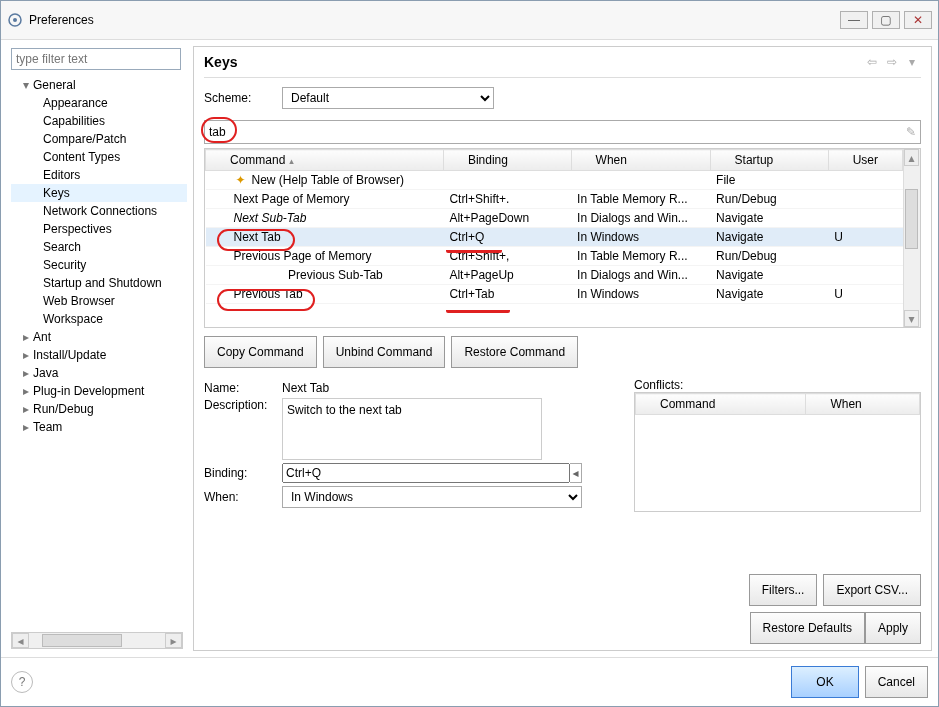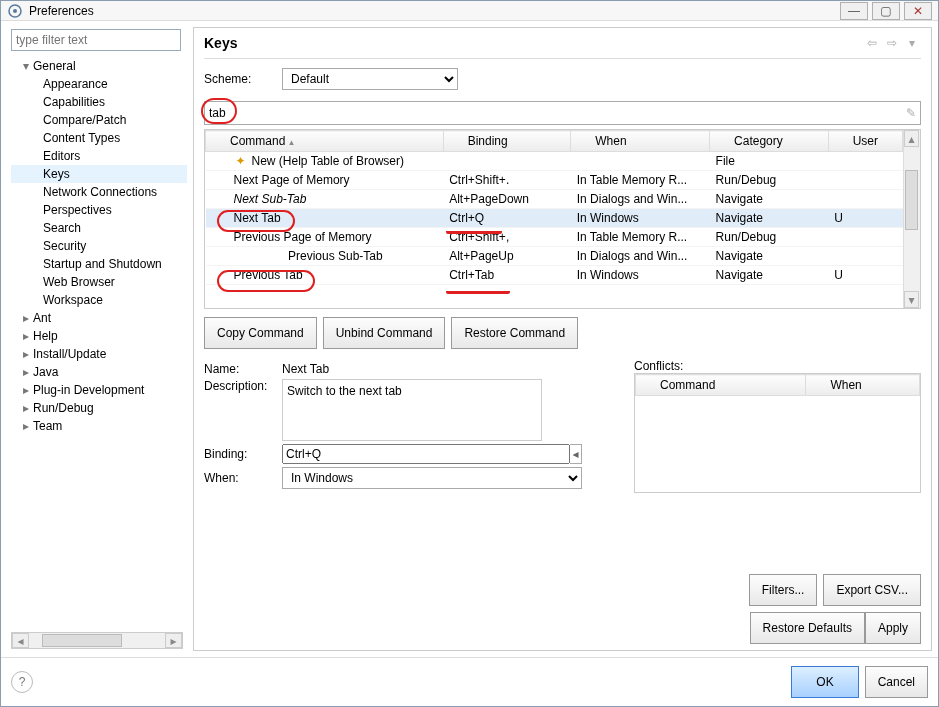--- a/index.html
+++ b/index.html
@@ -1,18 +1,18 @@
 <!DOCTYPE html>
 <html><head>
 <meta charset="utf-8">
 <style>
 * { box-sizing: border-box; font-family: "Segoe UI", Tahoma, sans-serif; font-size: 12px; }
 body { margin: 0; background: #fff; }
 .window { width: 939px; height: 707px; border: 1px solid #8a9db0; background: #fff; display: flex; flex-direction: column; }
-.titlebar { height: 20px; background: #f7f7f7; border-bottom: 1px solid #ddd; display: flex; align-items: center; padding: 0 6px; }
+.titlebar { height: 39px; background: #f7f7f7; border-bottom: 1px solid #ddd; display: flex; align-items: center; padding: 0 6px; }
 .titlebar-icon { width: 16px; height: 16px; margin-right: 6px; display:inline-flex; align-items:center; justify-content:center; color:#5a7aa0;}
 .titlebar-title { flex: 1; }
 .winbtns { display: flex; gap: 4px; }
 .winbtn { width: 28px; height: 18px; border: 1px solid #b0b0b0; background: #f0f0f0; display: flex; align-items: center; justify-content: center; color: #555;}
 .winbtn.close { color: #a33; }
 .content { flex: 1; display: flex; padding: 6px; gap: 6px; overflow: hidden; }
 .sidebar { width: 180px; display: flex; flex-direction: column; }
 .filter-input { width: 170px; height: 22px; border: 1px solid #9ab; padding: 2px 4px; color: #666; margin: 2px 4px 6px 4px; background:#fff;}
 .tree { flex: 1; overflow-y:auto; overflow-x:hidden; padding-left: 4px; }
 .tree-item { padding: 2px 0 2px 12px; white-space: nowrap; cursor:pointer;}
@@ -98,21 +98,20 @@
           <div class="tree-item level2"><span>Editors</span></div>
           <div class="tree-item level2 selected"><span>Keys</span></div>
           <div class="tree-item level2"><span>Network Connections</span></div>
           <div class="tree-item level2"><span>Perspectives</span></div>
           <div class="tree-item level2"><span>Search</span></div>
           <div class="tree-item level2"><span>Security</span></div>
           <div class="tree-item level2"><span>Startup and Shutdown</span></div>
           <div class="tree-item level2"><span>Web Browser</span></div>
           <div class="tree-item level2"><span>Workspace</span></div>
           <div class="tree-item"><span class="expander">▸</span><span>Ant</span></div>
-          <div class="tree-item"><span class="expander">▸</span><span>Help</span></div>
           <div class="tree-item"><span class="expander">▸</span><span>Install/Update</span></div>
           <div class="tree-item"><span class="expander">▸</span><span>Java</span></div>
           <div class="tree-item"><span class="expander">▸</span><span>Plug-in Development</span></div>
           <div class="tree-item"><span class="expander">▸</span><span>Run/Debug</span></div>
           <div class="tree-item"><span class="expander">▸</span><span>Team</span></div>
         </div>
       <div class="hscroll">
         <div class="arr left">◂</div>
         <div class="thumb"></div>
         <div class="arr right">▸</div>
@@ -125,40 +124,40 @@
         <div class="nav-icons">
           <span class="nav-icon">⇦</span>
           <span class="nav-icon">⇨</span>
           <span class="nav-icon">▾</span>
         </div>
       </div>
       <hr>
 
       <div class="row">
         <span class="label">Scheme:</span>
-        <select style="width:176px">
+        <select style="width:212px">
           <option>Default</option>
         </select>
       </div>
 
       <div class="filter-box rel">
         <input id="filter-val" value="tab" style="">
         <span class="clear">✎</span>
         <div class="annot" style="left:-4px; top:-4px; width:36px; height:26px;"></div>
       </div>
 
       <div class="table-wrap rel">
         <div class="table-inner">
         <table>
           <thead>
                 <tr>
             <th style="width:240px"><span>Command</span><span class="sort">▴</span></th>
             <th style="width:130px">Binding</th>
             <th style="width:140px">When</th>
-            <th style="width:120px">Category</th>
+            <th style="width:120px">Startup</th>
             <th>User</th>
           </tr>
               </thead>
           <tbody id="rows">
                 <tr>
                   <td style="padding-left: 28px;"><span class="icon-new">✦</span><span>New (Help Table of Browser)</span></td>
                   <td></td>
                   <td></td>
                   <td>File</td>
                   <td></td>

